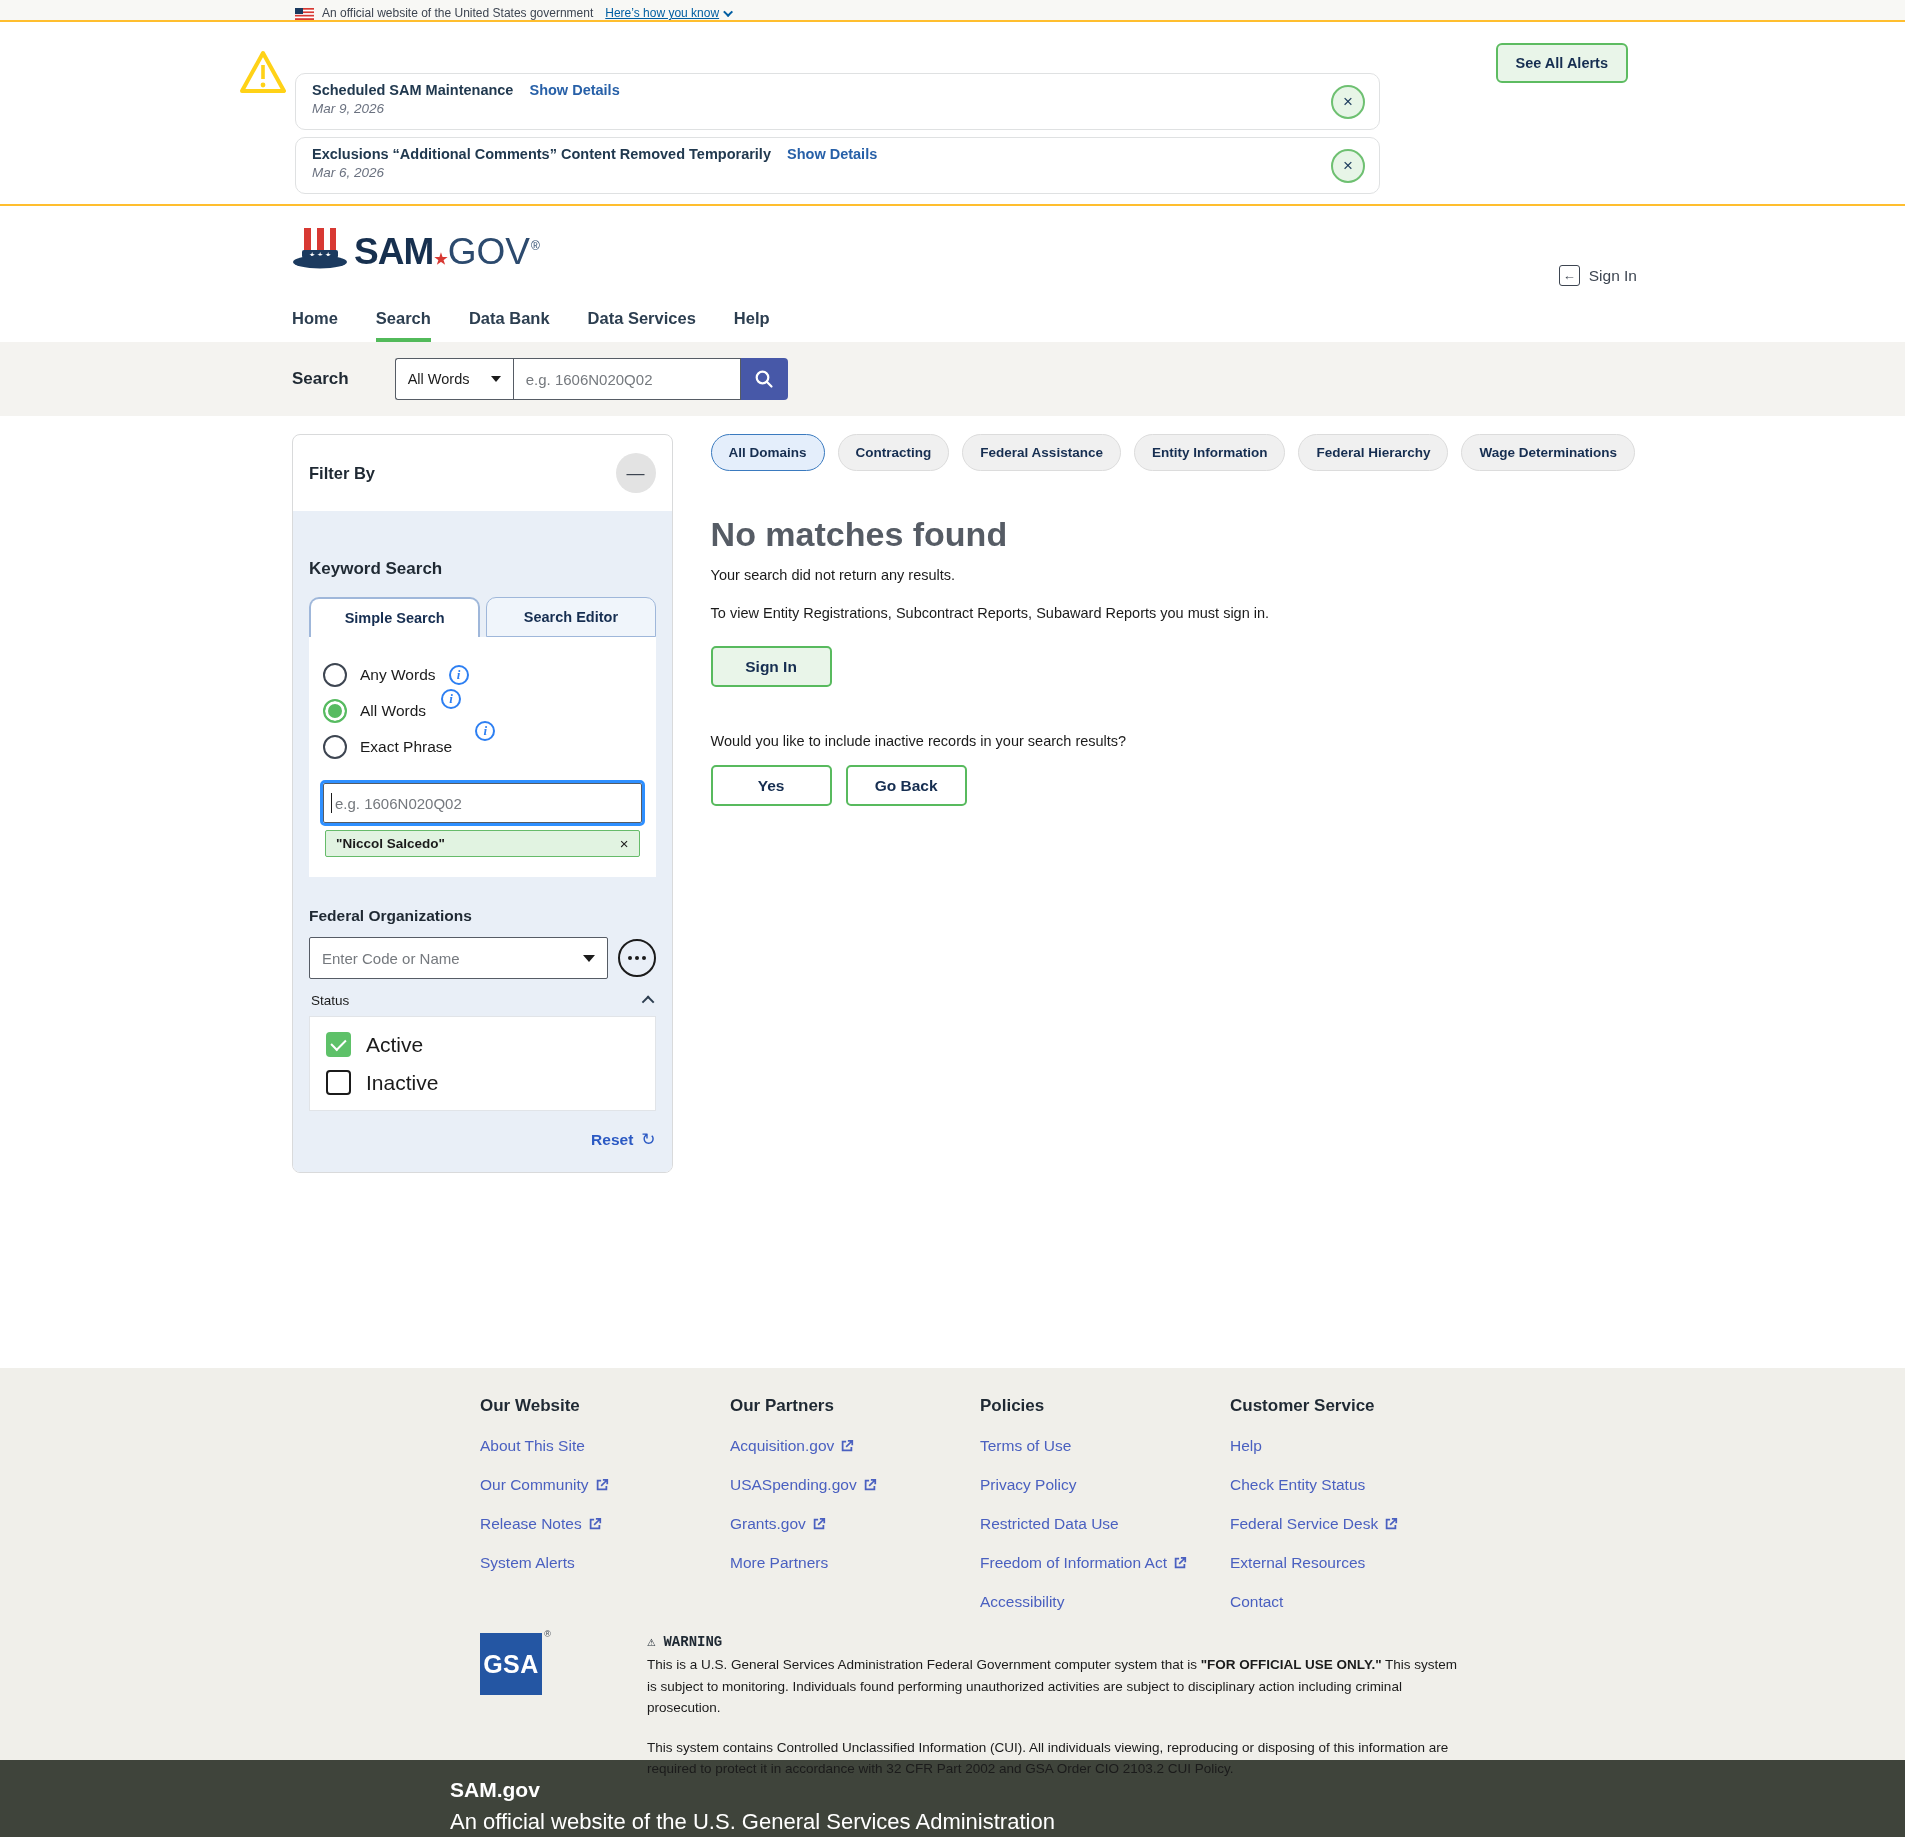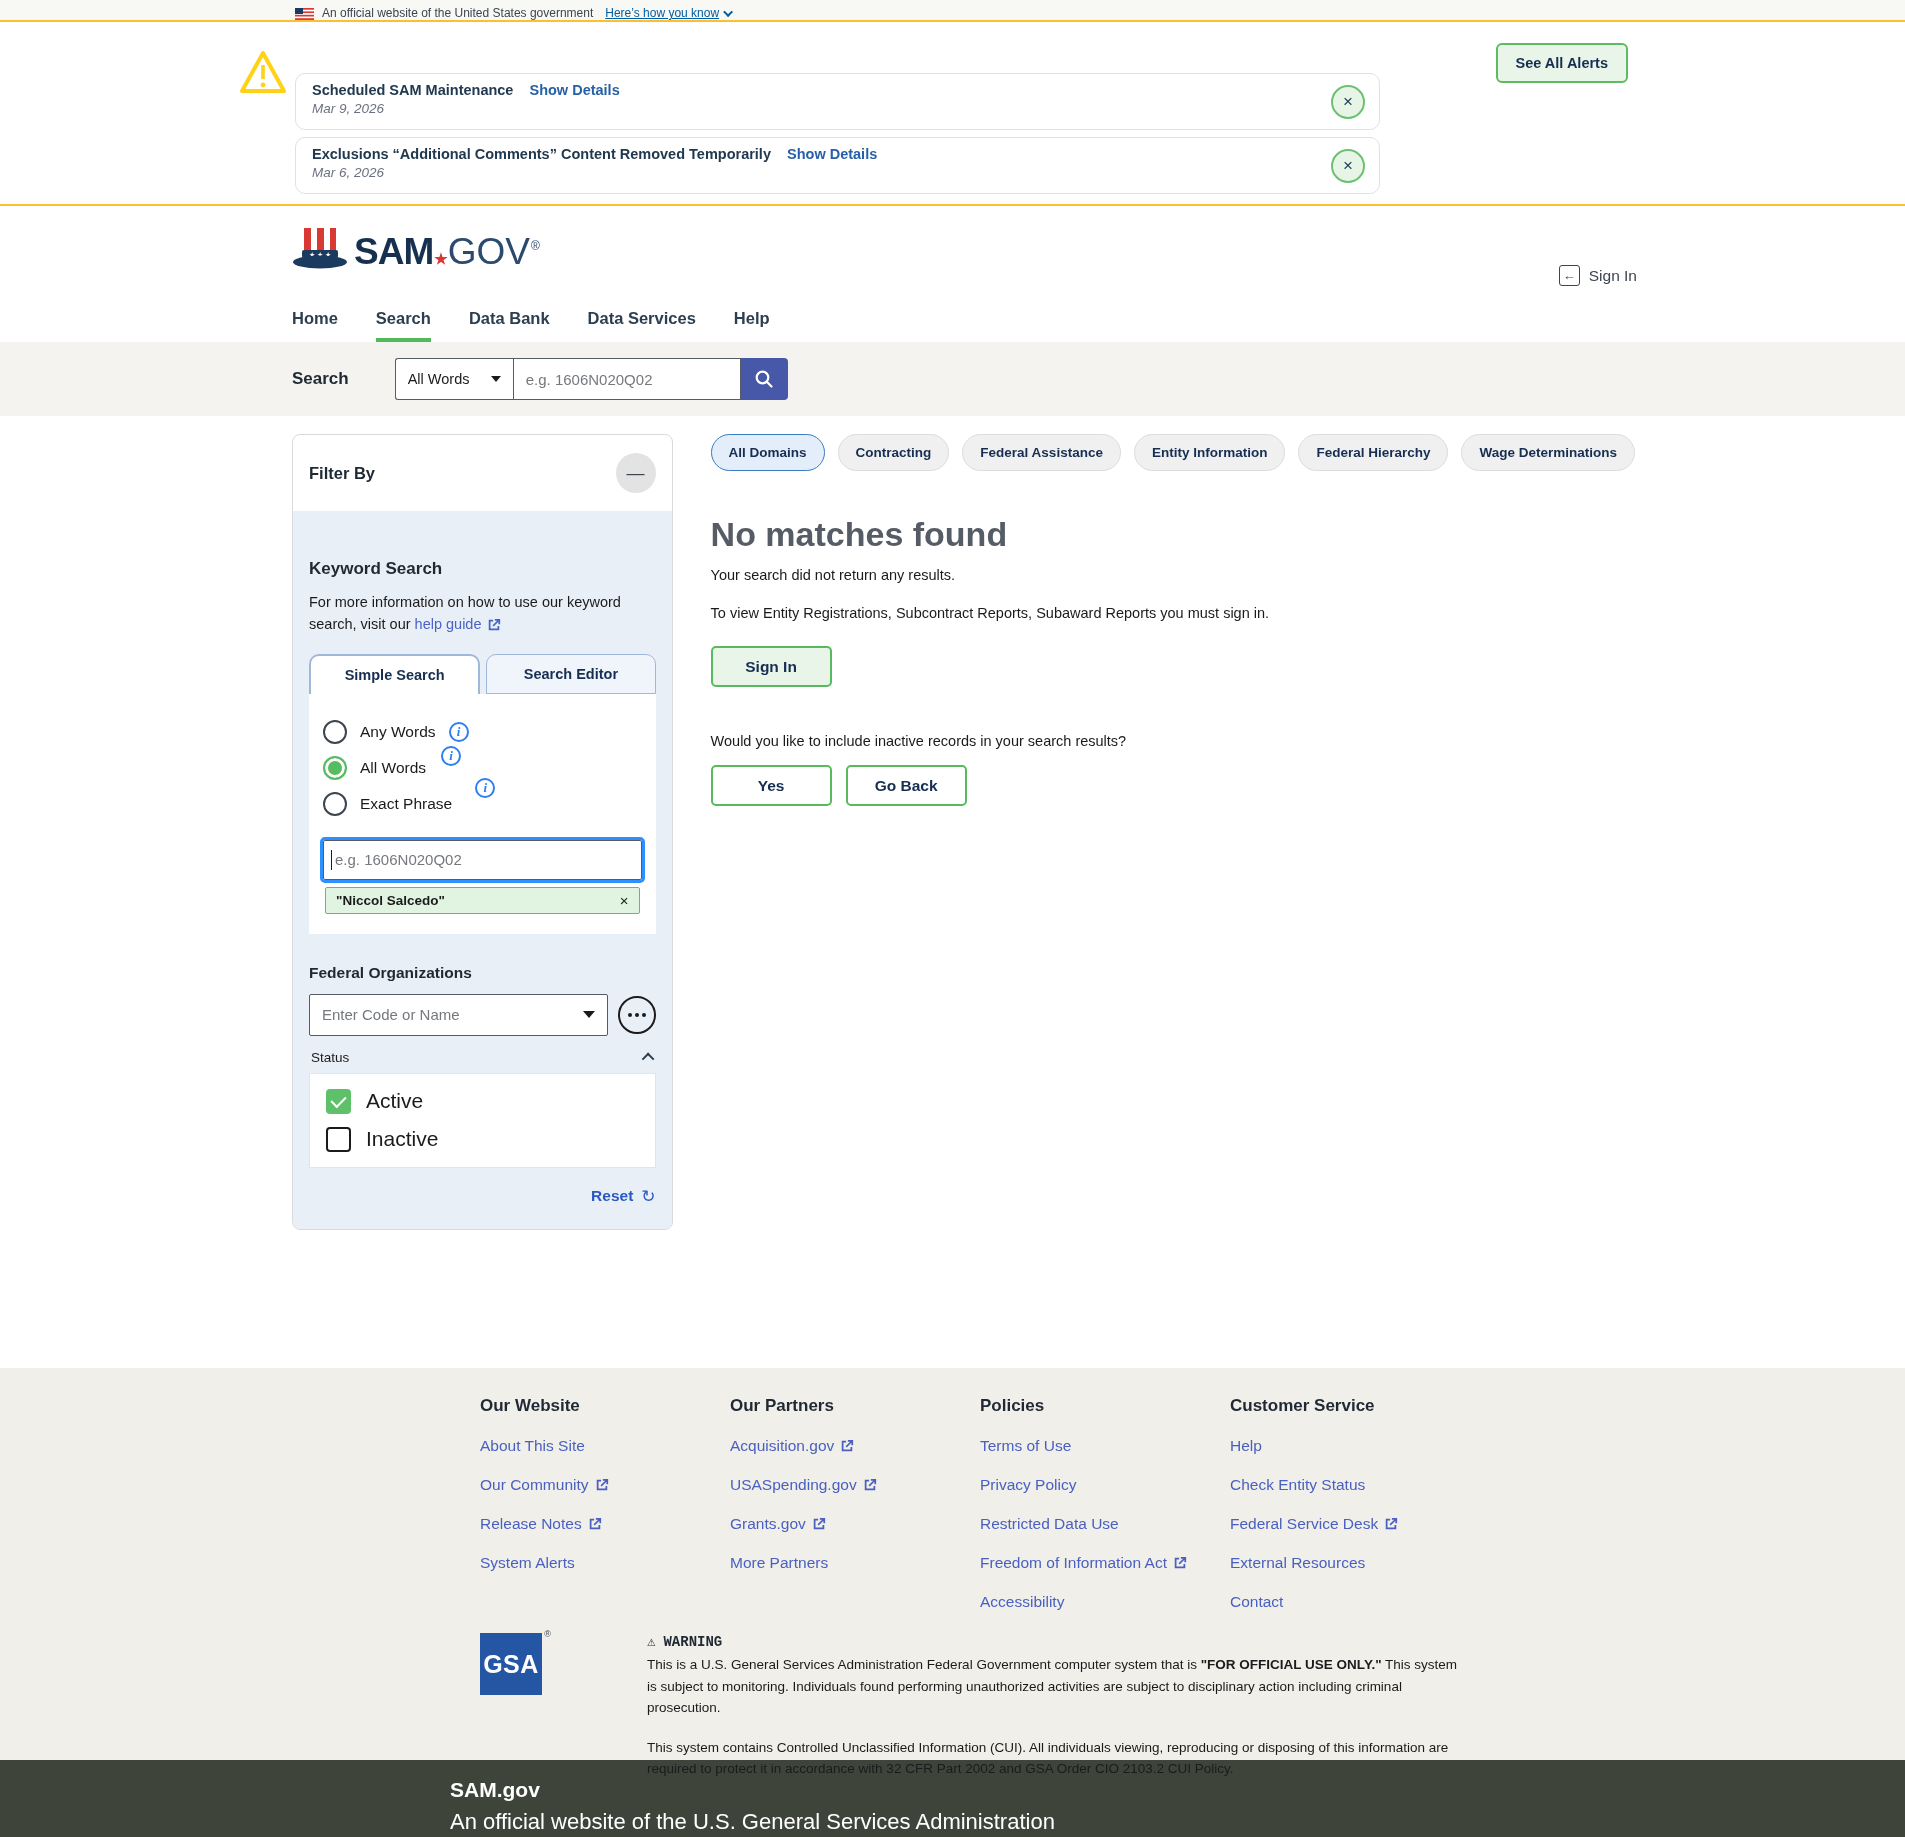--- a/index.html
+++ b/index.html
@@ -257,29 +257,20 @@
 
   <div class="filter-panel">
     <div class="filter-header">
       <span class="filter-title">Filter By</span>
       <button class="collapse-btn">
           <span>—</span>
         </button>
     </div>
     <div class="filter-body">
       <div class="kw-heading">Keyword Search</div>
-      <div class="kw-desc">
-        <span>For more information on how to use our keyword search, visit our</span>
-        <a class="help-link" href="#">
-          <span>help guide</span>
-          <svg class="ext-icon" width="14" height="14" viewBox="0 0 16 16">
-              <path d="M14 9v5H2V2h5v2H4v8h8V9h2zM9 1h6v6h-2V4.4L7.7 9.7 6.3 8.3 11.6 3H9V1z"></path>
-            </svg>
-        </a>
-      </div>
       <div class="tabs">
         <div class="tab active">Simple Search</div>
         <div class="tab inactive">Search Editor</div>
       </div>
       <div class="tab-content">
         <div class="radio-row">
           <span class="radio"></span>
           <span>Any Words</span>
           <span class="info-icon">i</span>
         </div>

